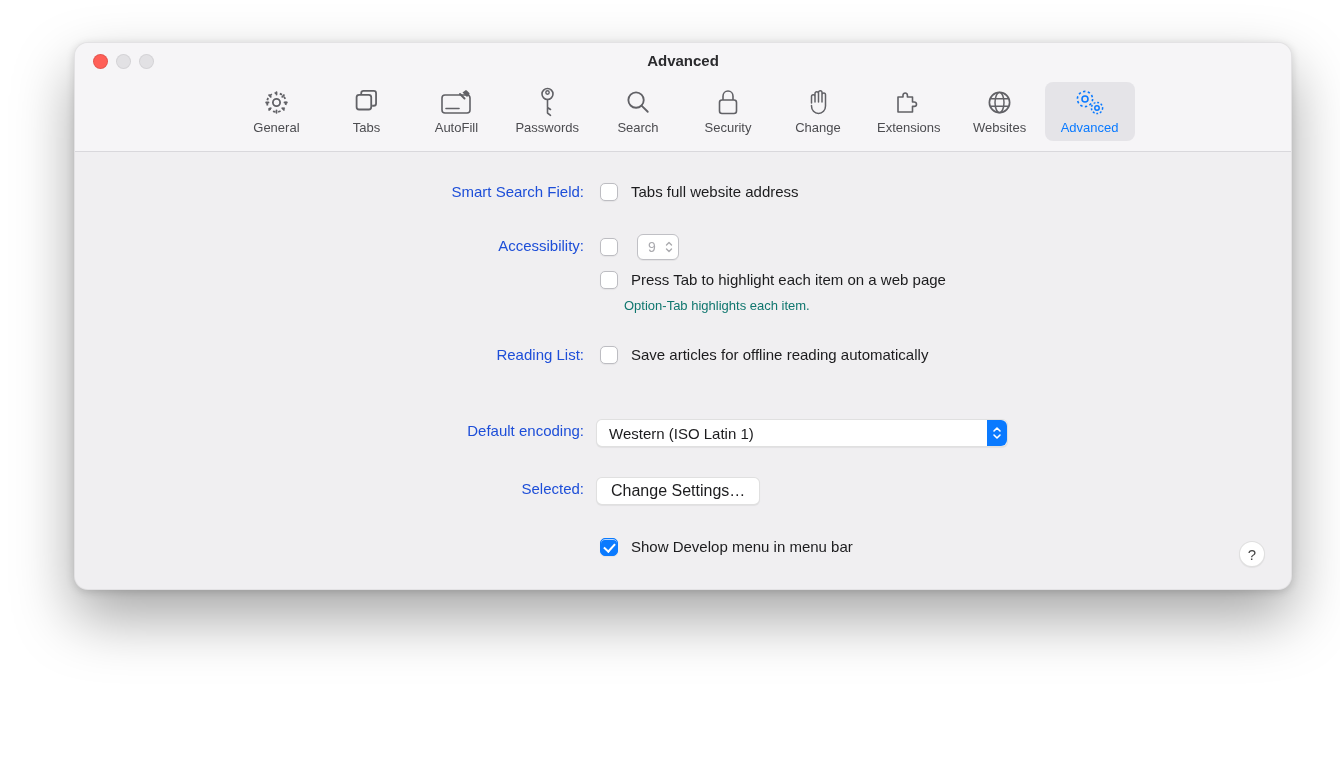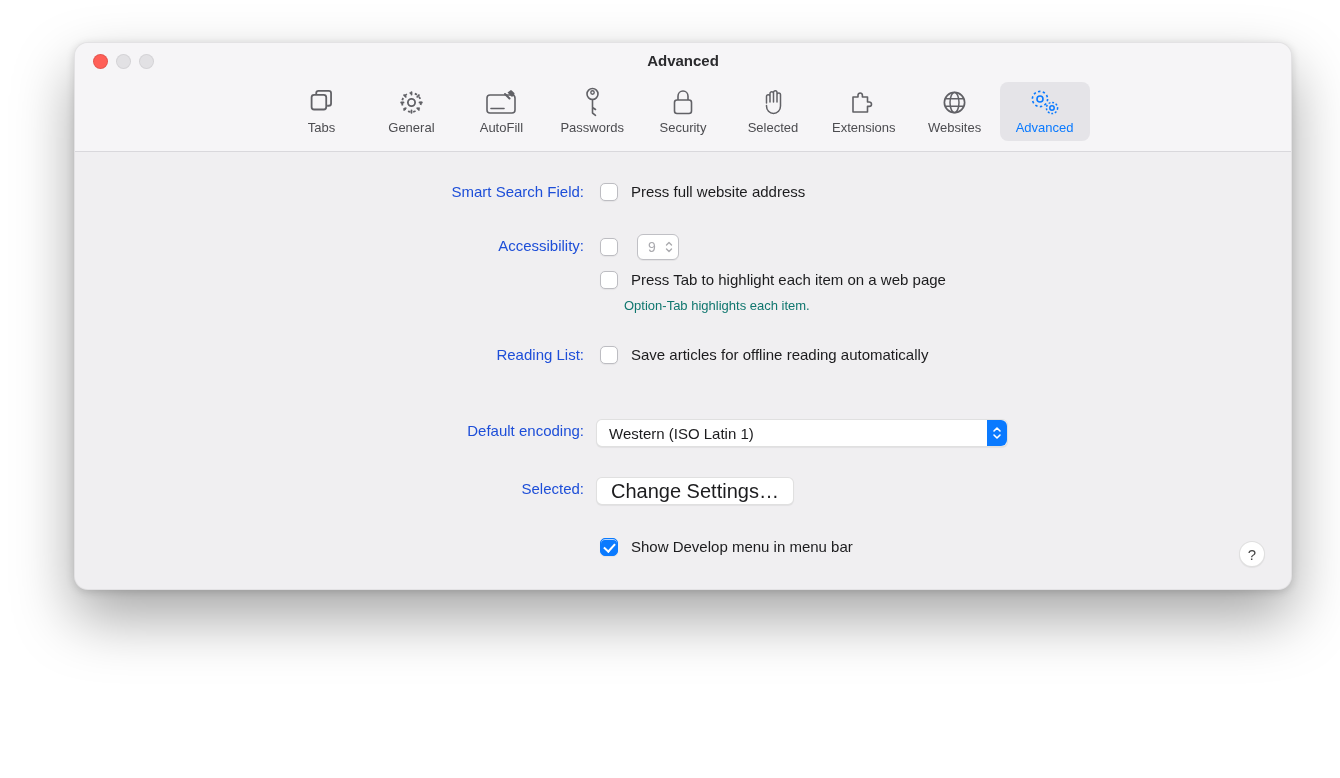--- a/index.html
+++ b/index.html
@@ -108,21 +108,21 @@
   .stepper svg{display:block;}
   .popup.small{height:24px;border:1px solid var(--checkbox-border);background:#fff;}
   .popup.small .val{padding:0 4px 0 10px;color:#a6a6ab;font-size:14px;}
   .popup.small .stepper{background:transparent;width:18px;}
   .popup.small .stepper svg path{stroke:#a6a6ab;}
   .popup.disabled{opacity:.95;}
   
   .btn{
     height:26px;border-radius:6px;background:var(--btn-bg);
     border:.5px solid rgba(0,0,0,.12);box-shadow:0 1px 1px rgba(0,0,0,.06);
-    padding:0 14px;display:inline-flex;align-items:center;font-size:20px;
+    padding:0 14px;display:inline-flex;align-items:center;font-size:16px;
   }
   
   .help{
     position:absolute;right:26px;bottom:22px;
     width:24px;height:24px;border-radius:50%;
     background:#fff;border:.5px solid rgba(0,0,0,.12);
     box-shadow:0 1px 1px rgba(0,0,0,.06);
     display:flex;align-items:center;justify-content:center;
     font-size:15px;color:#444;
   }
@@ -139,36 +139,36 @@
       <div class="dot max"></div>
     </div>
     <div class="title">Advanced</div>
   </div>
 
   <div class="toolbar">
 
     <div class="tab">
       <div class="ic">
         <svg width="27" height="27" viewBox="0 0 24 24" fill="none">
-          <rect x="3.2" y="5.2" width="13" height="13" rx="2.2" stroke="#616166" stroke-width="1.6"></rect>
-          <path d="M7.3 5.2V3.8c0-1.2.9-2.1 2.1-2.1h9c1.2 0 2.1.9 2.1 2.1v9c0 1.2-.9 2.1-2.1 2.1h-1.4" stroke="#616166" stroke-width="1.6" fill="none"></path>
-        </svg>
-      </div>
-      <div class="lbl">Tabs</div>
-    </div>
-
-    <div class="tab">
-      <div class="ic">
-        <svg width="27" height="27" viewBox="0 0 24 24" fill="none">
           <circle cx="12" cy="12" r="3.2" stroke="#616166" stroke-width="1.6"></circle>
           <path d="M12 2.8v2.1M12 19.1v2.1M21.2 12h-2.1M4.9 12H2.8M18.6 5.4l-1.5 1.5M6.9 17.1l-1.5 1.5M18.6 18.6l-1.5-1.5M6.9 6.9 5.4 5.4" stroke="#616166" stroke-width="1.6" stroke-linecap="round"></path>
           <circle cx="12" cy="12" r="8.4" stroke="#616166" stroke-width="1.6" stroke-dasharray="2.2 2.5"></circle>
         </svg>
       </div>
       <div class="lbl">General</div>
+    </div>
+
+    <div class="tab">
+      <div class="ic">
+        <svg width="27" height="27" viewBox="0 0 24 24" fill="none">
+          <rect x="3.2" y="5.2" width="13" height="13" rx="2.2" stroke="#616166" stroke-width="1.6"></rect>
+          <path d="M7.3 5.2V3.8c0-1.2.9-2.1 2.1-2.1h9c1.2 0 2.1.9 2.1 2.1v9c0 1.2-.9 2.1-2.1 2.1h-1.4" stroke="#616166" stroke-width="1.6" fill="none"></path>
+        </svg>
+      </div>
+      <div class="lbl">Tabs</div>
     </div>
 
     <div class="tab">
       <div class="ic">
         <svg width="32" height="25" viewBox="0 0 32 25" fill="none">
           <rect x="2" y="5" width="28" height="18" rx="3" stroke="#616166" stroke-width="1.6"></rect>
           <path d="M6 18.5h13" stroke="#616166" stroke-width="1.6" stroke-linecap="round"></path>
           <path d="M20 4l4.5 4.5" stroke="#616166" stroke-width="2" stroke-linecap="round"></path>
           <path d="M26 2.2 23.8 0l-.1 0" stroke="#616166" stroke-width="0"></path>
           <path d="M23 2.2 27.3 6.5 29.5 4.3c.6-.6.6-1.6 0-2.2L27.4.0c0 0 0 0 0 0" stroke="#616166" stroke-width="0"></path>
@@ -182,38 +182,47 @@
       <div class="ic">
         <svg width="19" height="30" viewBox="0 0 19 30" fill="none">
           <circle cx="9.5" cy="7" r="5.5" stroke="#616166" stroke-width="1.6"></circle>
           <circle cx="9.5" cy="5.5" r="1.7" stroke="#616166" stroke-width="1.4"></circle>
           <path d="M9.5 12.5V26l3 2.3v0M9.5 20.5l3 2" stroke="#616166" stroke-width="1.6" stroke-linecap="round" stroke-linejoin="round"></path>
         </svg>
       </div>
       <div class="lbl">Passwords</div>
     </div>
 
+    <div class="tab">
+      <div class="ic">
+        <svg width="26" height="26" viewBox="0 0 24 24" fill="none">
+          <circle cx="10.2" cy="10.2" r="7.1" stroke="#616166" stroke-width="1.7"></circle>
+          <path d="M15.5 15.5 21 21" stroke="#616166" stroke-width="1.7" stroke-linecap="round"></path>
+        </svg>
+      </div>
+      <div class="lbl">Search</div>
+    </div>
 
     <div class="tab">
       <div class="ic">
         <svg width="22" height="28" viewBox="0 0 22 28" fill="none">
           <rect x="2.5" y="12" width="17" height="13.5" rx="2.5" stroke="#616166" stroke-width="1.6"></rect>
           <path d="M6 12V8.2C6 5.3 8.2 3 11 3s5 2.3 5 5.2V12" stroke="#616166" stroke-width="1.6" fill="none"></path>
         </svg>
       </div>
       <div class="lbl">Security</div>
     </div>
 
     <div class="tab">
       <div class="ic">
         <svg width="24" height="28" viewBox="0 0 24 28" fill="none">
           <path d="M5.5 15V8.5c0-1 .8-1.8 1.8-1.8S9 7.5 9 8.5V14M9 14V5.6c0-1 .8-1.8 1.8-1.8s1.7.8 1.7 1.8V14M12.5 14V4.6c0-1 .8-1.8 1.8-1.8S16 3.6 16 4.6V14M16 14V6.8c0-1 .8-1.8 1.8-1.8s1.7.8 1.7 1.8V18c0 4.3-3 7.5-7 7.5S5.5 22.3 5.5 18v-.5" stroke="#616166" stroke-width="1.5" stroke-linecap="round" fill="none"></path>
         </svg>
       </div>
-      <div class="lbl">Selected</div>
+      <div class="lbl">Change</div>
     </div>
 
     <div class="tab">
       <div class="ic">
         <svg width="30" height="27" viewBox="0 0 30 27" fill="none">
           <path d="M4 8h5V6.2A2.2 2.2 0 0 1 11.2 4 2.2 2.2 0 0 1 13.4 6.2V8h5.1v5h1.8a2.2 2.2 0 0 1 0 4.4h-1.8V23H4V8Z" stroke="#616166" stroke-width="1.6" stroke-linejoin="round" fill="none"></path>
         </svg>
       </div>
       <div class="lbl">Extensions</div>
     </div>
@@ -246,21 +255,21 @@
     </div>
   </div>
 
   <div class="content">
 
     <div class="row">
       <div class="lbl-col">Smart Search Field:</div>
       <div class="ctl-col">
         <label class="hline">
           <input type="checkbox" class="cb" style="">
-          <span>Press full website address</span>
+          <span>Tabs full website address</span>
         </label>
       </div>
     </div>
 
     <div class="gap"></div>
 
     <div class="row">
       <div class="lbl-col">Accessibility:</div>
       <div class="ctl-col">
         <div class="hline">

